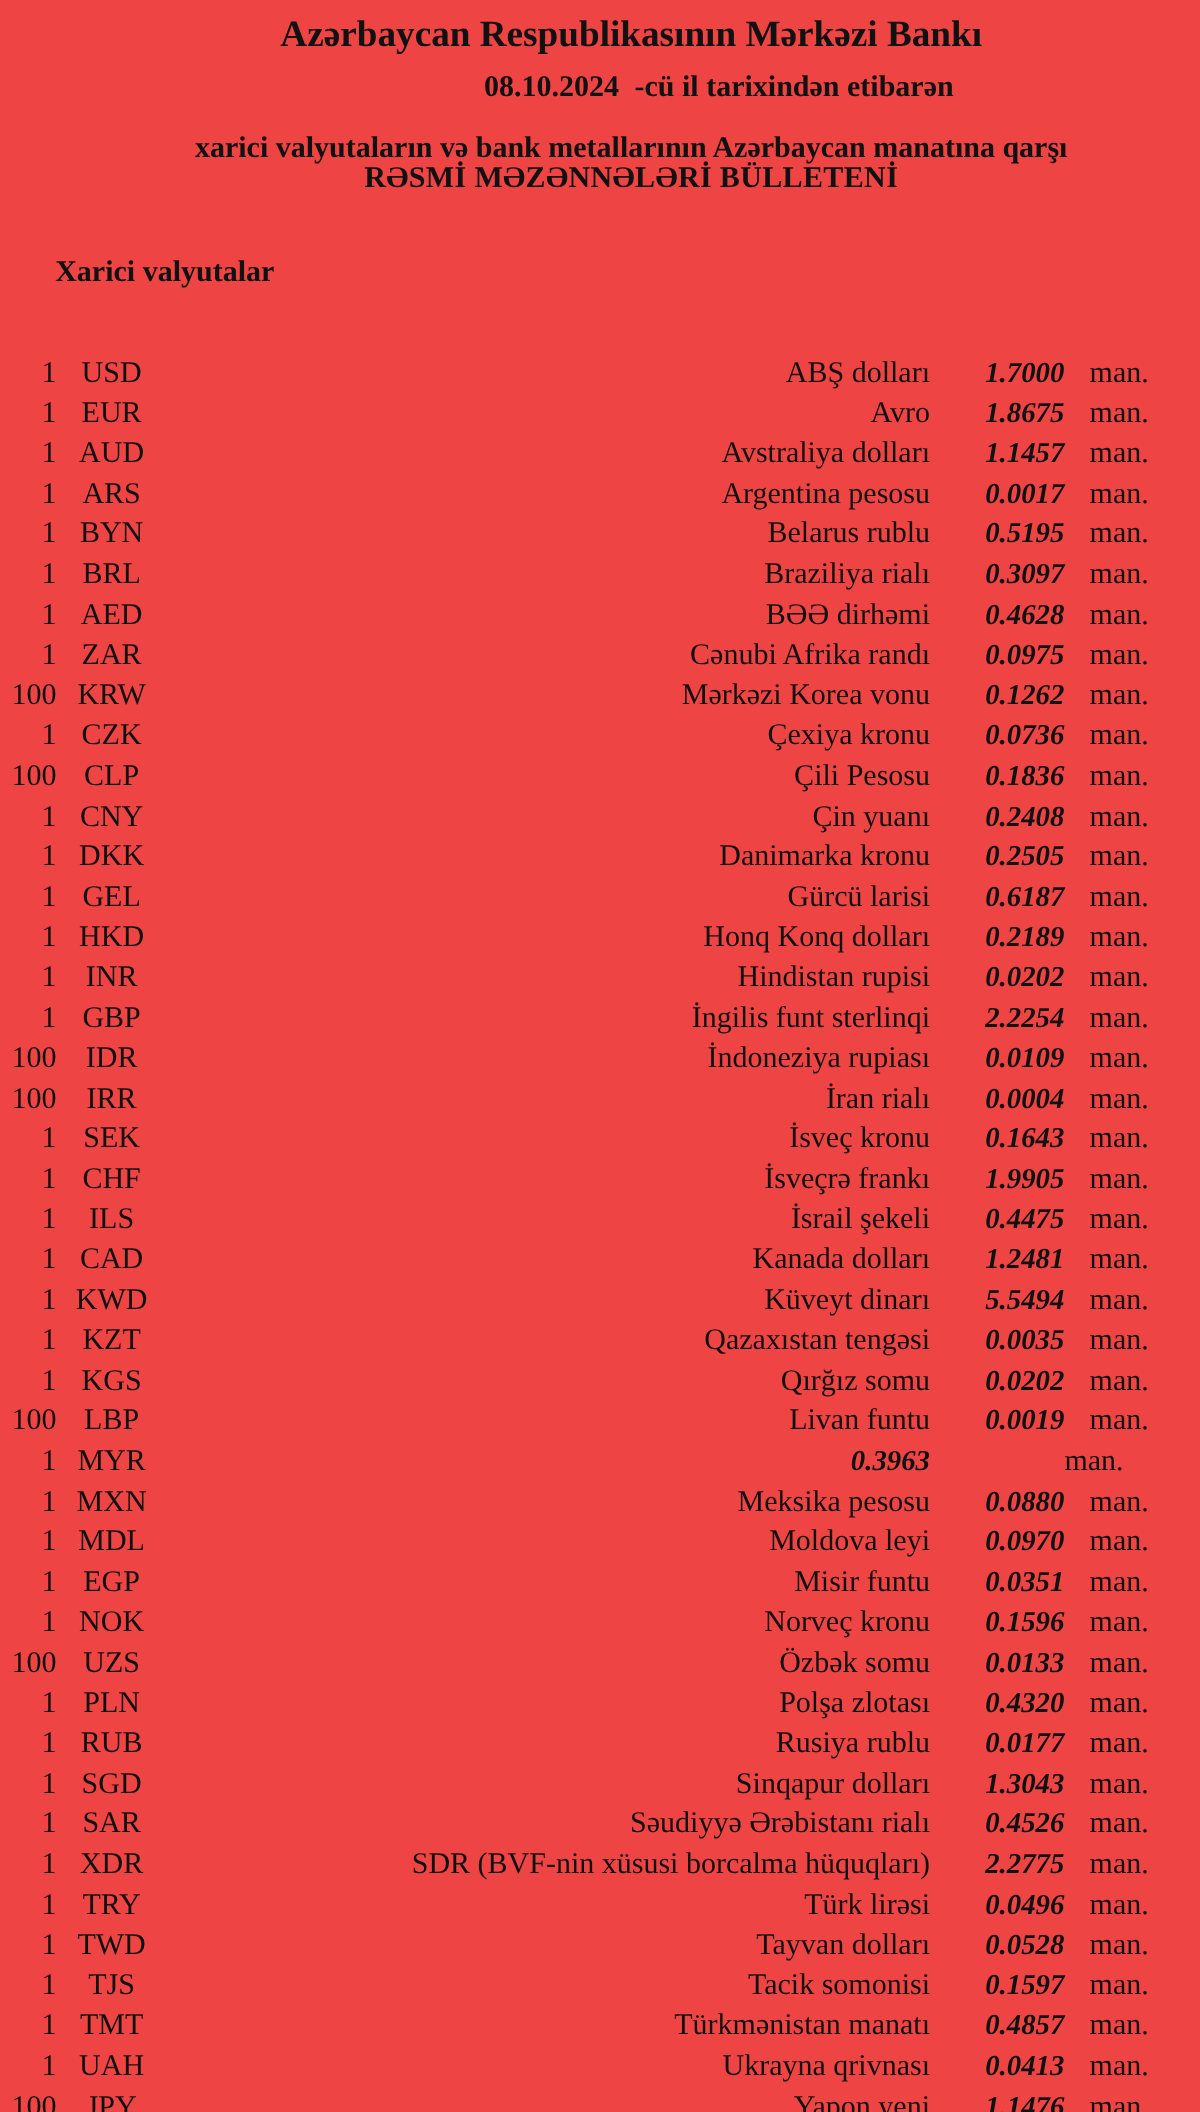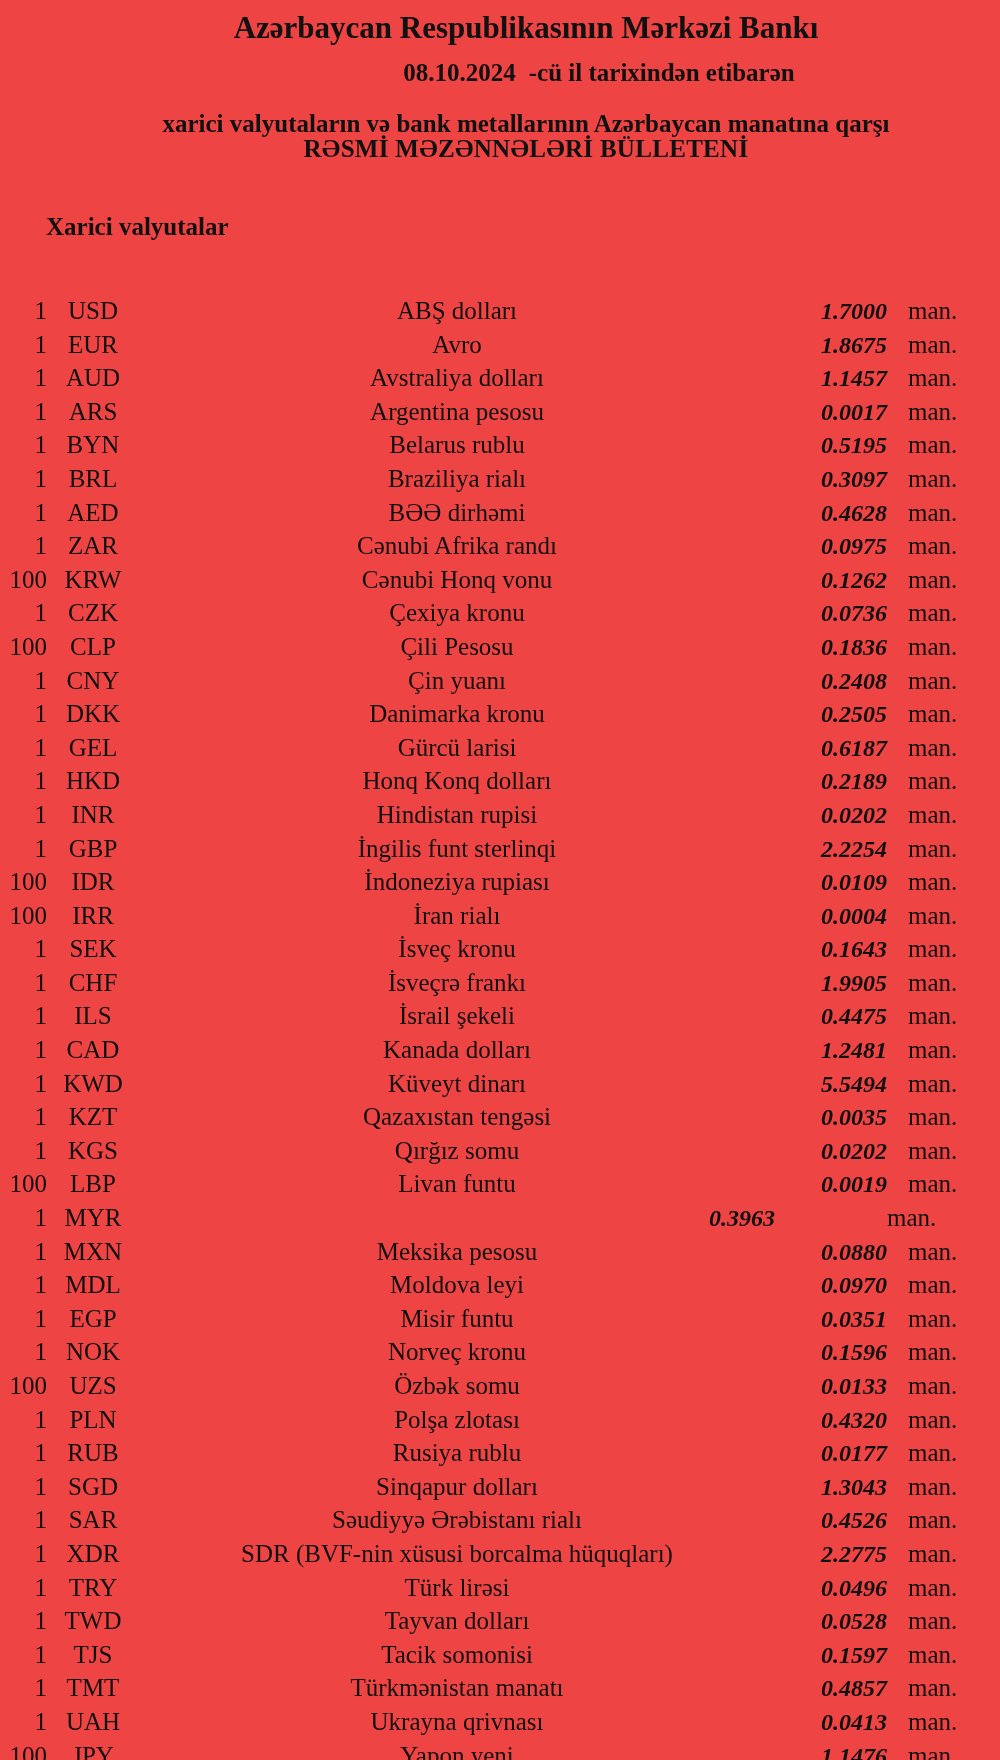--- a/index.html
+++ b/index.html
@@ -92,21 +92,21 @@
     display: grid;
     grid-template-columns: 47px 92px 1fr 112px 21px 92px;
     align-items: baseline;
     height: 33.6px;
     line-height: 33.6px;
     font-size: 25px;
     white-space: nowrap;
   }
   .c-nom  { text-align: right; }
   .c-code { text-align: center; margin-top: 48px; }
-  .c-name { text-align: center; padding-left: 0; overflow: hidden; }
+  .c-name { text-align: right; padding-left: 0; overflow: hidden; }
   .c-rate {
     text-align: right;
     font-weight: bold;
     font-style: italic;
     font-size: 24px;
   }
   .c-unit { text-align: left; font-size: 25px; }
 </style>
 </head>
 <body>
@@ -194,21 +194,21 @@
     <span class="c-code">ZAR</span>
     <span class="c-name">Cənubi Afrika randı</span>
     <span class="c-rate">0.0975</span>
     <span class="c-gap"></span>
     <span class="c-unit">man.</span>
   </div>
 
   <div class="row">
     <span class="c-nom">100</span>
     <span class="c-code">KRW</span>
-    <span class="c-name">Cənubi Honq vonu</span>
+    <span class="c-name">Mərkəzi Korea vonu</span>
     <span class="c-rate">0.1262</span>
     <span class="c-gap"></span>
     <span class="c-unit">man.</span>
   </div>
 
   <div class="row">
     <span class="c-nom">1</span>
     <span class="c-code">CZK</span>
     <span class="c-name">Çexiya kronu</span>
     <span class="c-rate">0.0736</span>

